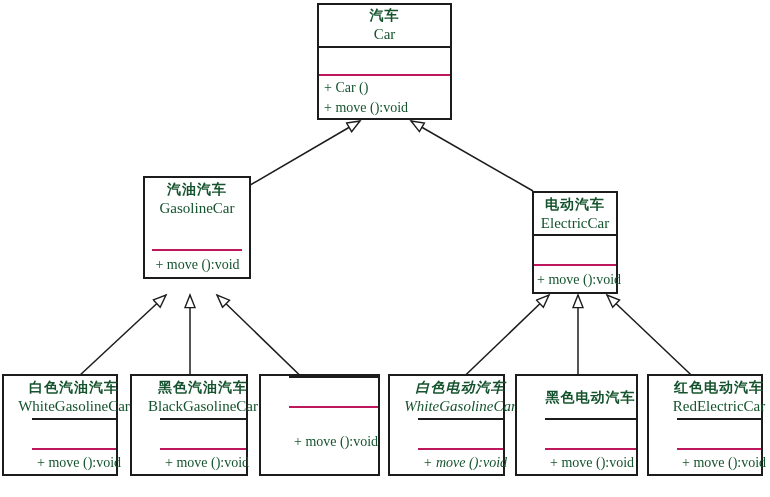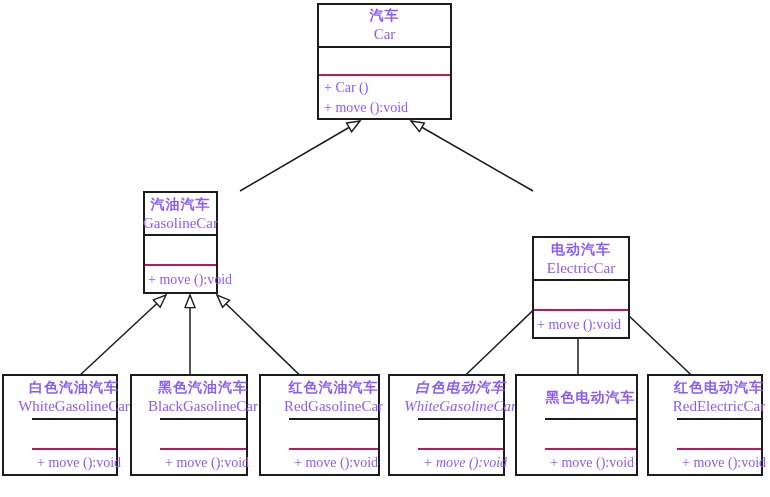--- a/index.html
+++ b/index.html
@@ -6,21 +6,21 @@
     margin: 0;
     padding: 0;
     background: #ffffff;
   }
   .canvas {
     position: relative;
     width: 770px;
     height: 497px;
     background: #ffffff;
     font-family: "Liberation Serif", "DejaVu Serif", serif;
-    color: #8b5cf6;
+    color: #14532d;
     overflow: hidden;
   }
   svg.connectors {
     position: absolute;
     left: 0; top: 0;
     width: 770px; height: 497px;
   }
   .uml-class {
     position: absolute;
     box-sizing: border-box;
@@ -65,22 +65,22 @@
     white-space: nowrap;
   }
   .method-line { white-space: nowrap; }
 
   
   .pos-car            { left: 317px; top: 3px;   width: 135px; height: 117px; }
   .pos-car .cmp-title { height: 42px; }
   .pos-car .cmp-attrs { height: 29px; }
 
   
-  .pos-gasoline            { left: 143px; top: 191px; width: 75px; height: 103px; }
-  .pos-electric            { left: 532px; top: 191px; width: 98px; height: 103px; margin-top: 45px; }
+  .pos-gasoline            { left: 143px; top: 176px; width: 108px; height: 103px; align-items: center; }
+  .pos-electric            { left: 532px; top: 191px; width: 86px; height: 103px; }
   .pos-gasoline .cmp-title,
   .pos-electric .cmp-title { height: 41px; }
   .pos-gasoline .cmp-attrs,
   .pos-electric .cmp-attrs { height: 30px; }
   .pos-gasoline .cmp-methods,
   .pos-electric .cmp-methods { padding-left: 3px; }
 
   
   .leaf { top: 374px; height: 102px; padding-left: 28px; }
   .leaf .cmp-title { height: 42px; }
@@ -165,24 +165,20 @@
       <div class="name-zh">黑色汽油汽车</div>
       <div class="name-en">BlackGasolineCar</div>
     </div>
     <div class="cmp cmp-attrs"></div>
     <div class="cmp cmp-methods">
       <div class="method-line">+ move ():void</div>
     </div>
   </div>
 
   <div class="uml-class leaf pos-rgas">
-    <div class="cmp cmp-title">
-      <div class="name-zh">红色汽油汽车</div>
-      <div class="name-en">RedGasolineCar</div>
-    </div>
     <div class="cmp cmp-attrs"></div>
     <div class="cmp cmp-methods">
       <div class="method-line">+ move ():void</div>
     </div>
   </div>
 
   <div class="uml-class leaf pos-wele">
     <div class="cmp cmp-title">
       <div class="name-zh">白色电动汽车</div>
       <div class="name-en">WhiteGasolineCar</div>

